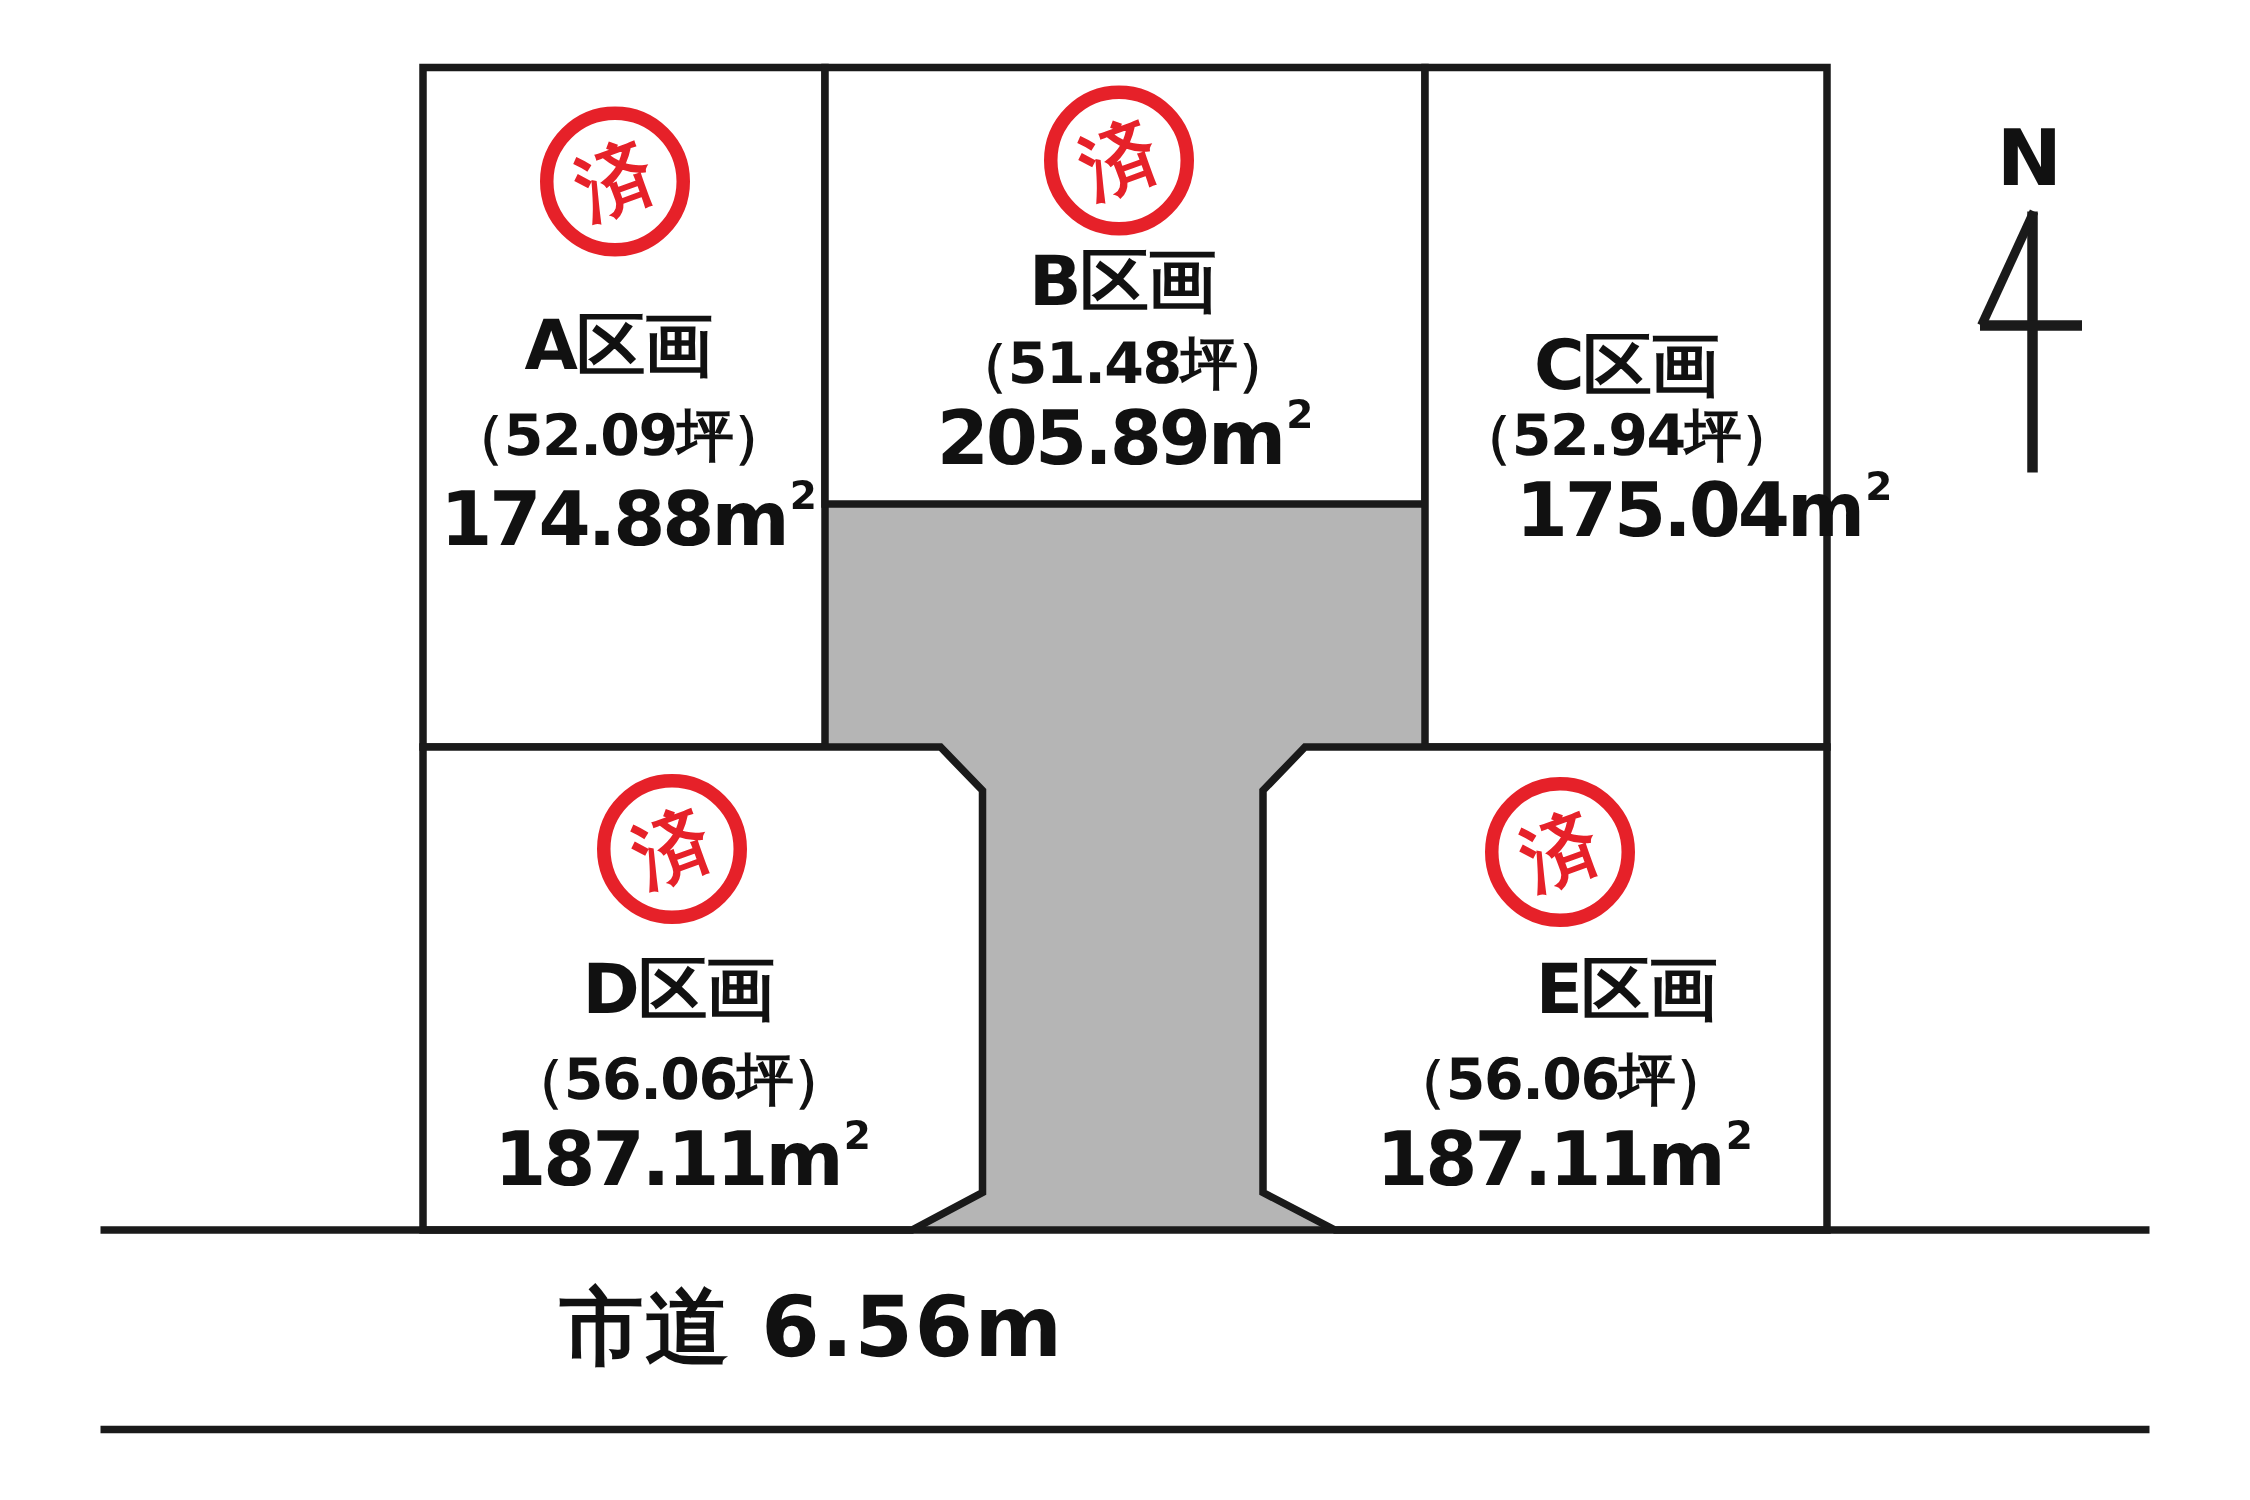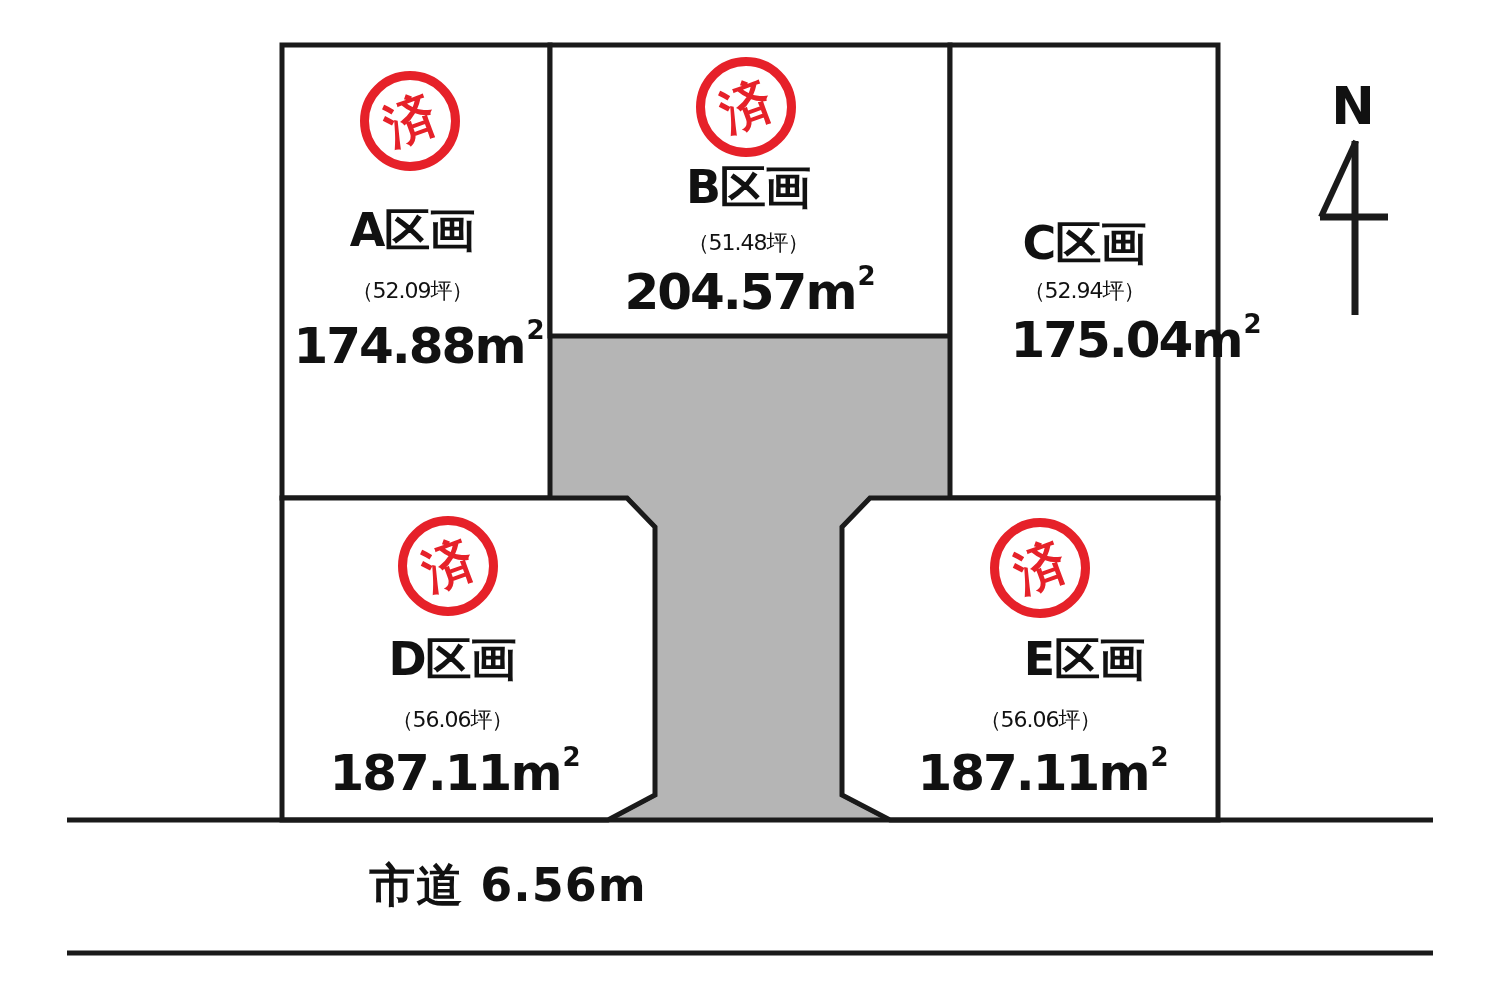--- a/index.html
+++ b/index.html
@@ -23,22 +23,22 @@
   .abs { position: absolute; }
   .center { transform: translate(-50%, -50%); white-space: nowrap; }
   svg.plan { position: absolute; left: 0; top: 0; }
 
   .plot-name {
     font-size: 46px;
     font-weight: bold;
     letter-spacing: -1px;
   }
   .plot-tsubo {
-    font-size: 22px;
-    font-weight: normal;
+    font-size: 38px;
+    font-weight: bold;
     letter-spacing: -1px;
   }
   .plot-area {
     font-size: 50px;
     font-weight: bold;
     letter-spacing: -2px;
   }
   .plot-area .sup2 {
     font-size: 26px;
     position: relative;
@@ -57,23 +57,24 @@
     background: transparent;
   }
   .badge .badge-text {
     font-size: 50px;
     font-weight: bold;
     color: var(--red);
     transform: rotate(-20deg);
     line-height: 1;
   }
   .road-label {
-    font-size: 46px;
+    font-size: 56px;
     font-weight: bold;
     letter-spacing: 1px;
+    margin-left: 33px;
   }
   .north-label {
     font-size: 52px;
     font-weight: bold;
   }
 </style>
 </head>
 <body>
 
 <svg class="plan" width="1500" height="1000" viewBox="0 0 1500 1000">
@@ -112,21 +113,21 @@
 <div class="abs center badge" style="left:1040px; top:568px">
   <span class="badge-text">済</span>
 </div>
 
 <div class="abs center plot-name" style="left:412px; top:231px">A区画</div>
 <div class="abs center plot-tsubo" style="left:412px; top:291px">（52.09坪）</div>
 <div class="abs center plot-area" style="left:419px; top:346px"><span>174.88</span><span>m</span><span class="sup2">2</span></div>
 
 <div class="abs center plot-name" style="left:748px; top:188px">B区画</div>
 <div class="abs center plot-tsubo" style="left:748px; top:243px">（51.48坪）</div>
-<div class="abs center plot-area" style="left:750px; top:292px"><span>204.57</span><span>m</span><span class="sup2">2</span></div>
+<div class="abs center plot-area" style="left:750px; top:292px"><span>205.89</span><span>m</span><span class="sup2">2</span></div>
 
 <div class="abs center plot-name" style="left:1084px; top:244px">C区画</div>
 <div class="abs center plot-tsubo" style="left:1084px; top:291px">（52.94坪）</div>
 <div class="abs center plot-area" style="left:1136px; top:340px"><span>175.04</span><span>m</span><span class="sup2">2</span></div>
 
 <div class="abs center plot-name" style="left:452px; top:660px">D区画</div>
 <div class="abs center plot-tsubo" style="left:452px; top:720px">（56.06坪）</div>
 <div class="abs center plot-area" style="left:455px; top:773px"><span>187.11</span><span>m</span><span class="sup2">2</span></div>
 
 <div class="abs center plot-name" style="left:1084px; top:660px">E区画</div>

